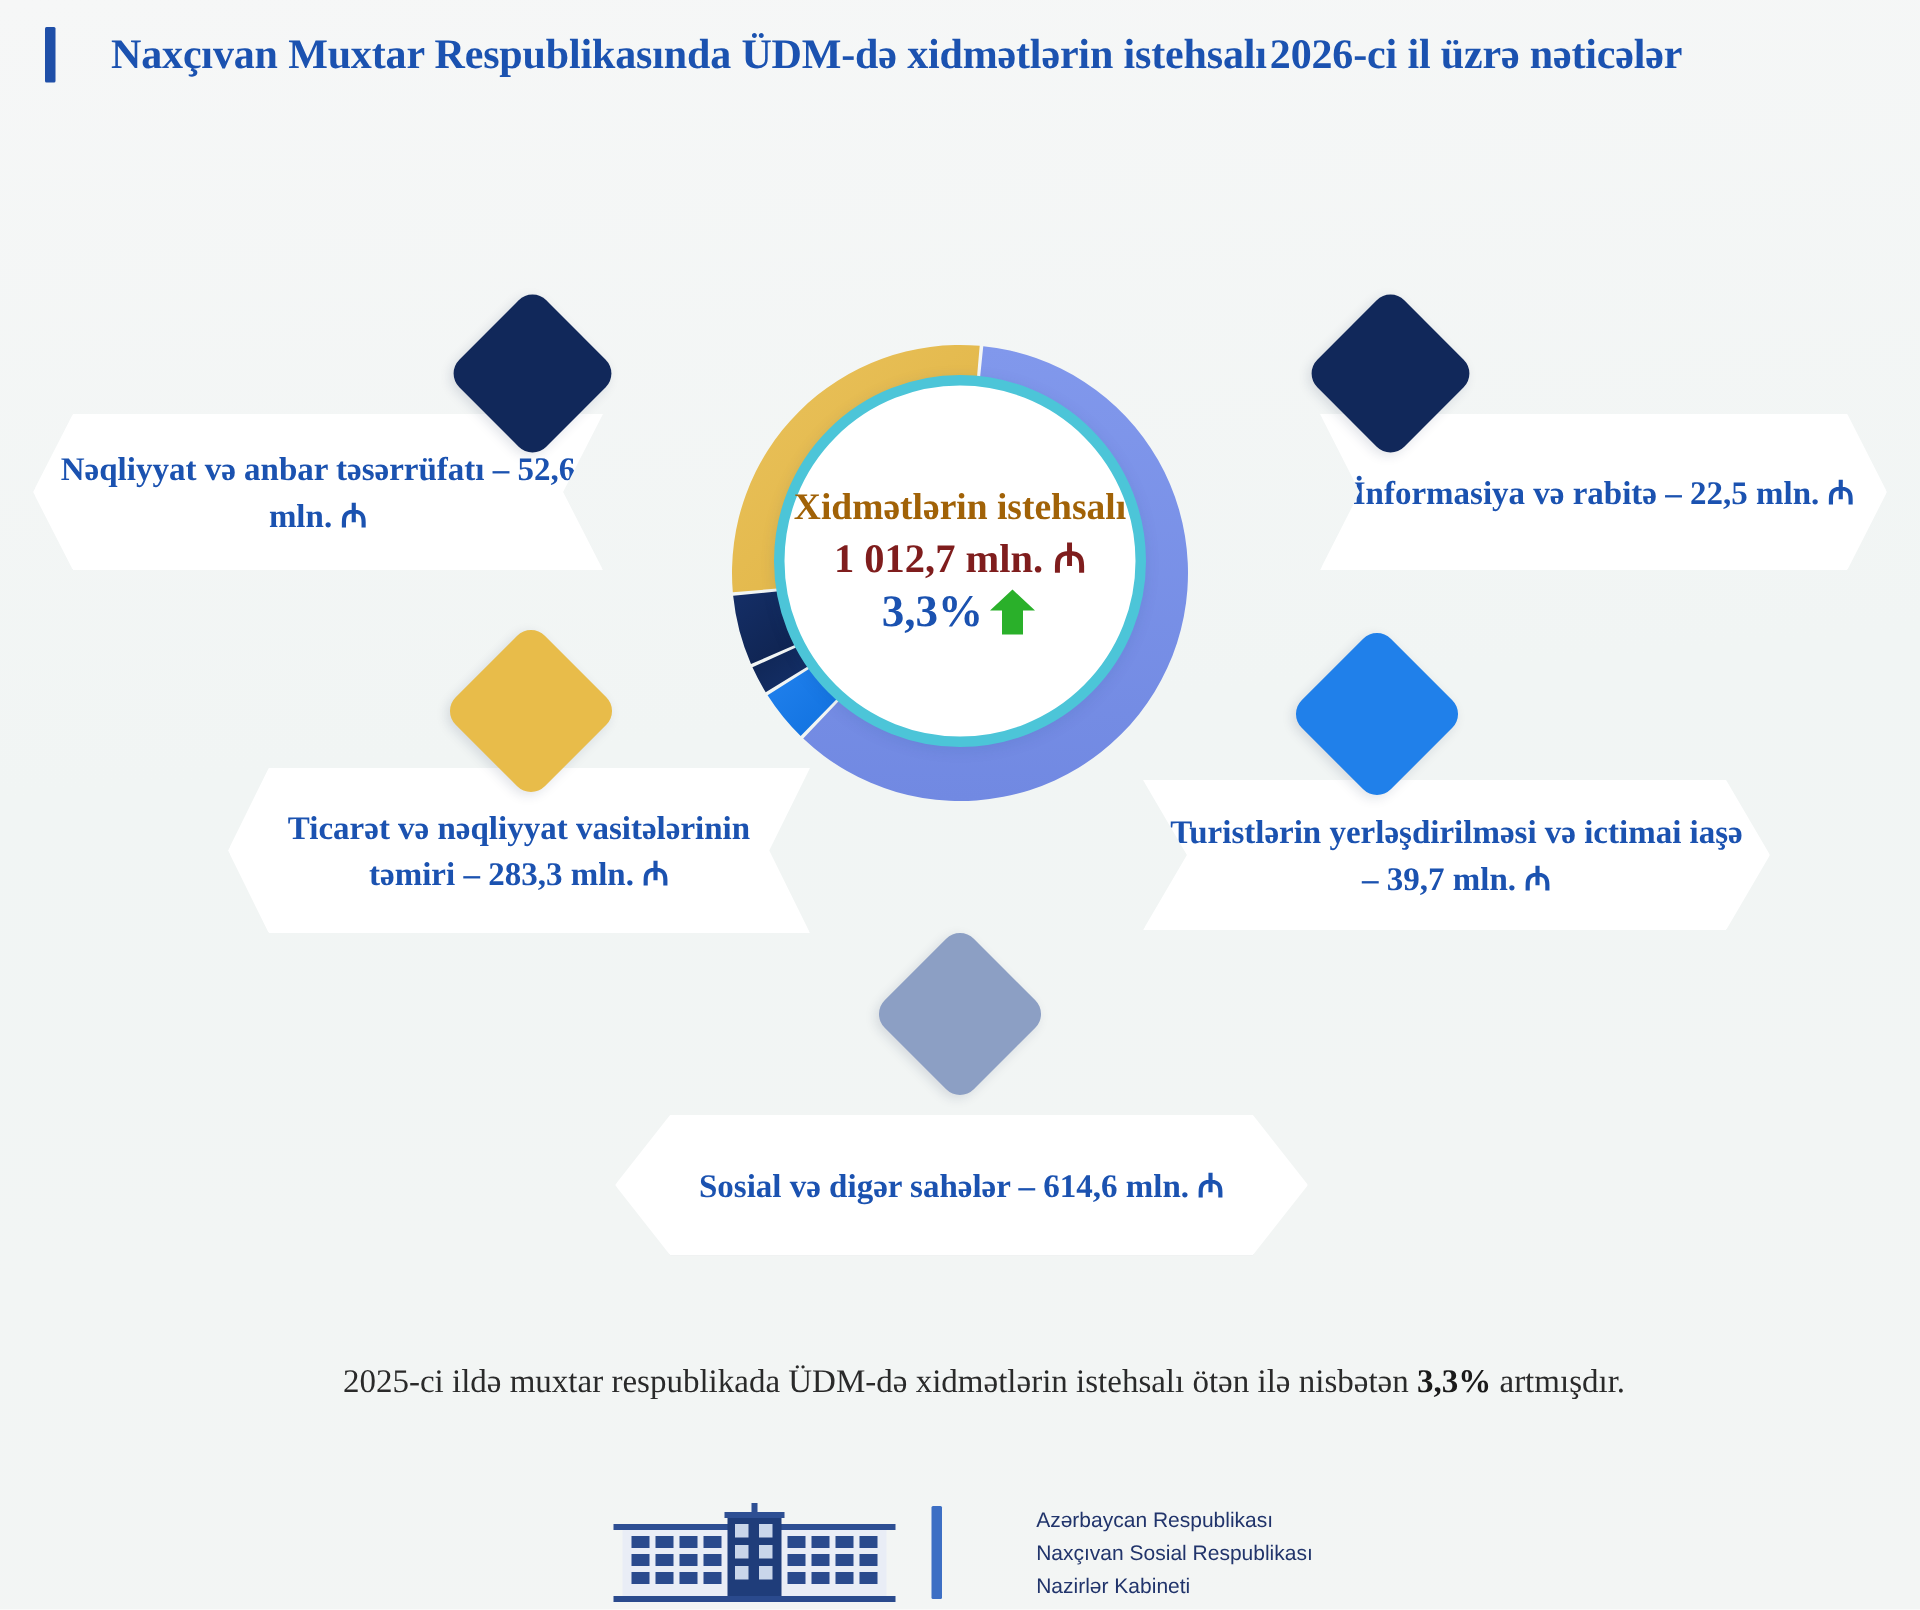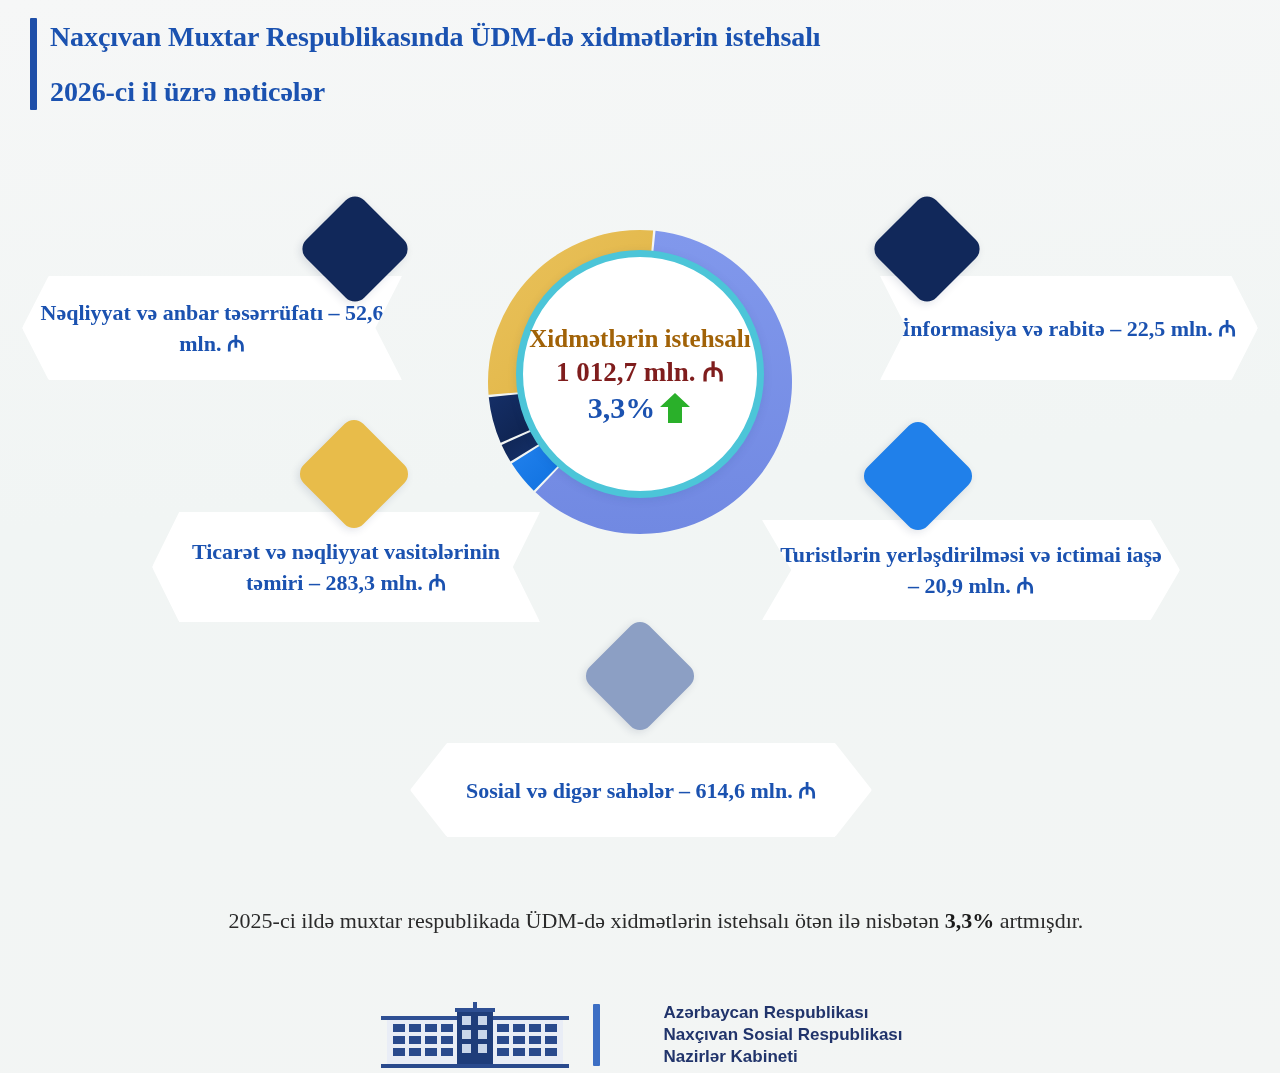--- a/index.html
+++ b/index.html
@@ -26,23 +26,24 @@
     gap: 13px;
   }
   .title-bar {
     width: 7px;
     background: #1f4fa8;
     border-radius: 1px;
     flex: none;
   }
   .title-block {
     display: flex;
-    flex-direction: column;
-    justify-content: center;
-    gap: 18px;
+    flex-direction: row;
+    justify-content: center;
+    gap: 2px;
+    margin-left: 24px;
   }
   .title-line {
     font-family: "Liberation Serif", "DejaVu Serif", serif;
     font-weight: bold;
     font-size: 28px;
     line-height: 37px;
     color: #1b52b0;
     letter-spacing: -0.1px;
     white-space: nowrap;
   }
@@ -191,22 +192,22 @@
     border-radius: 1px;
     flex: none;
   }
   .footer-lines {
     display: flex;
     flex-direction: column;
     justify-content: center;
   }
   .footer-line {
     font-family: "Liberation Sans", "DejaVu Sans", sans-serif;
-    font-weight: bold;
-    font-size: 17px;
+    font-weight: normal;
+    font-size: 14px;
     line-height: 22px;
     color: #21346b;
     white-space: nowrap;
     margin-left: 43px;
   }
 </style>
 </head>
 <body>
 
 <div class="header">
@@ -267,21 +268,21 @@
 
 <div class="callout right" id="callout-info">
   <span class="callout-text">İnformasiya və rabitə – 22,5 mln. ₼</span>
 </div>
 
 <div class="callout left" id="callout-trade">
   <span class="callout-text">Ticarət və nəqliyyat vasitələrinin təmiri – 283,3 mln. ₼</span>
 </div>
 
 <div class="callout right" id="callout-tourism">
-  <span class="callout-text">Turistlərin yerləşdirilməsi və ictimai iaşə – 20,9 mln. ₼</span>
+  <span class="callout-text">Turistlərin yerləşdirilməsi və ictimai iaşə – 39,7 mln. ₼</span>
 </div>
 
 <div class="callout both" id="callout-social">
   <span class="callout-text">Sosial və digər sahələr – 614,6 mln. ₼</span>
 </div>
 
 <div class="diamond" id="diamond-transport" style="background: rgb(17, 40, 90);"></div>
 <div class="diamond" id="diamond-info" style="background: rgb(17, 40, 90);"></div>
 <div class="diamond" id="diamond-trade" style="background: rgb(232, 188, 74);"></div>
 <div class="diamond" id="diamond-tourism" style="background: rgb(32, 128, 234);"></div>

